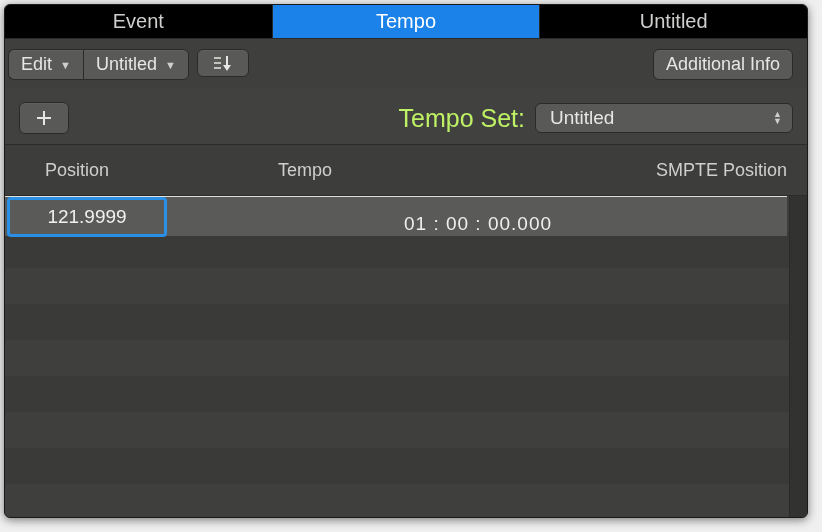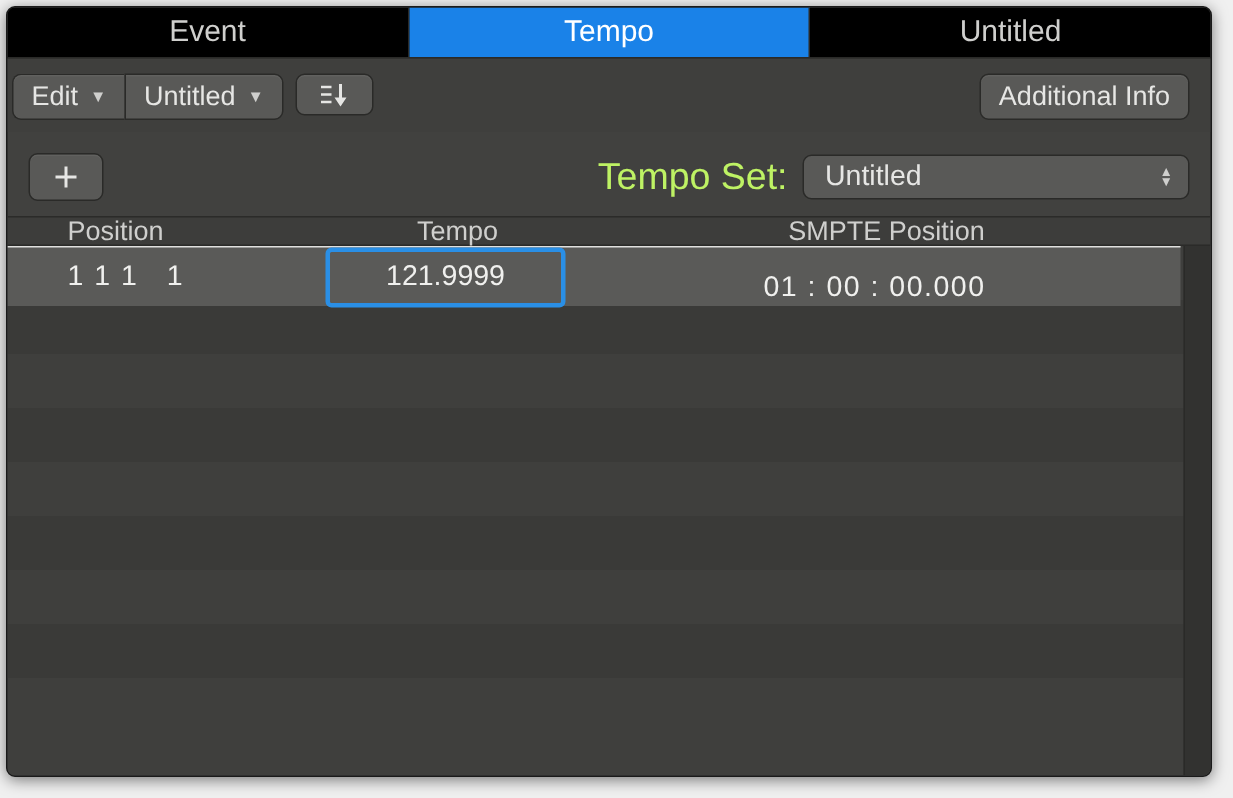--- a/index.html
+++ b/index.html
@@ -54,27 +54,27 @@
   .label { font-size: 25px; color: #bef264; }
   .select {
     background: #595957; border: 1px solid #2a2a28; border-radius: 6px;
     display: inline-flex; align-items: center; justify-content: space-between;
     font-size: 19px; color: #e6e6e4; padding: 3px 10px 3px 14px; min-width: 258px;
   }
   .updown { display: flex; flex-direction: column; line-height: 7px; font-size: 9px; color: #cfcfcd; }
   
   .table { flex: 1; display: flex; flex-direction: column; position: relative; }
   .thead {
-    display: flex; height: 20px; align-items: center;
+    display: flex; height: 52px; align-items: center;
     background: #3d3d3b; border-top: 1px solid #2b2b29; border-bottom: 1px solid #2b2b29;
     font-size: 18px; color: #cfcfcd;
   }
   .col-pos   { width: 210px; padding-left: 40px; }
   .col-tempo { width: 180px; text-align: center; }
-  .col-smpte { flex: 1; text-align: center; }
+  .col-smpte { flex: 1; text-align: right; }
   .col-scroll{ width: 20px; }
   .tbody { flex: 1; background: #3f3f3d; position: relative; }
   .stripe { height: 36px; }
   .stripe:nth-child(even) { background: #3a3a38; }
   .stripe:nth-child(odd)  { background: #3f3f3d; }
   .row {
     position: absolute; top: 0; left: 0; right: 20px; height: 40px;
     display: flex; align-items: center;
     background: #5a5a58;
     border-top: 1px solid #e0e0de;
@@ -156,21 +156,20 @@
       <div class="stripe"></div>
         <div class="stripe"></div>
         <div class="stripe"></div>
       <div class="stripe"></div>
         <div class="stripe"></div>
         <div class="stripe"></div>
       <div class="stripe"></div>
         <div class="stripe"></div>
 
       <div class="row">
-        <div class="pos-cell">1 1 1   1</div>
         <div class="tempo-cell">
           <span>121.9999</span>
         </div>
         <div class="smpte-cell">01 : 00 : 00.000</div>
       </div>
 
       <div class="vscroll"></div>
     </div>
   </div>
 

